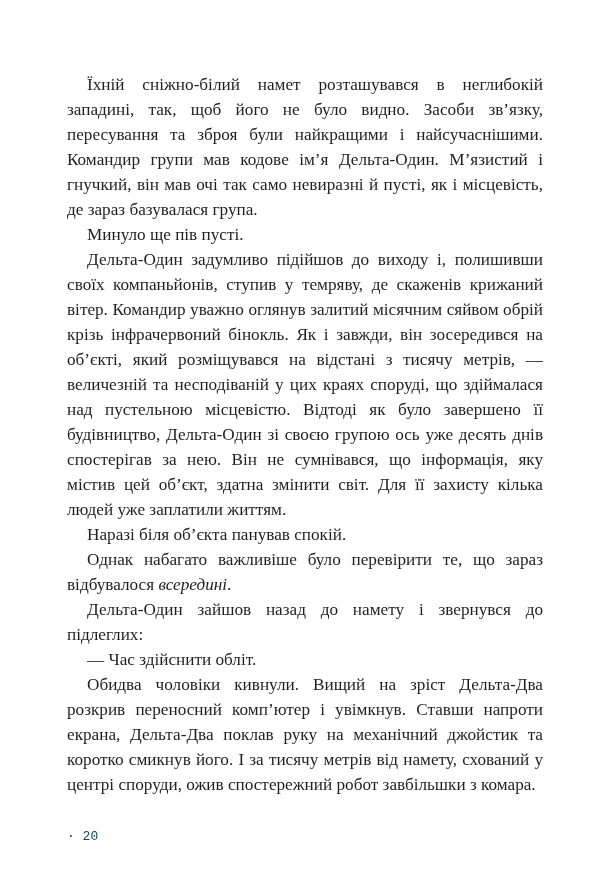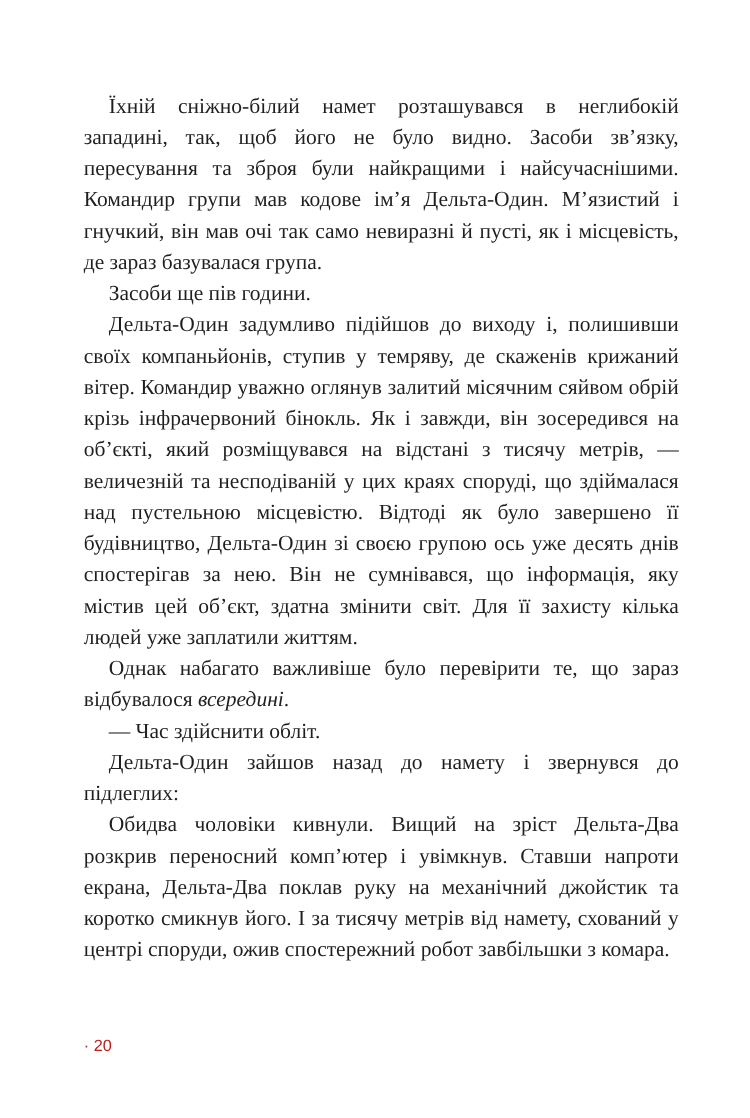--- a/index.html
+++ b/index.html
@@ -8,31 +8,32 @@
       position: absolute; left: 67px; top: 72px; width: 476px;
       font-family: "Liberation Serif", "DejaVu Serif", serif;
       font-size: 17.2px; line-height: 25px; color: #1f1f1f;
       text-align: justify; hyphens: manual;
     }
     .p { margin: 0; text-indent: 20px; }
     .p.dialog { text-indent: 20px; }
     em { font-style: italic; }
     .pagenum {
       position: absolute; left: 67px; top: 829px;
-      font-family: Liberation Sans, sans-serif;
-      font-size: 13px; color: #b91c1c;
+      font-family: Liberation Mono, monospace;
+      font-size: 13px; color: #0c4a6e;
     }
   </style>
 </head>
 <body>
 
 <div class="page">
   <p class="p">Їхній снiжно-бiлий намет розташувався в неглибокій западині, так, щоб його не було видно. Засоби зв’язку, пересування та зброя були найкращими і найсучаснішими. Командир групи мав кодове ім’я Дельта-Один. М’язистий і гнучкий, він мав очі так само невиразні й пусті, як і місцевість, де зараз базувалася група.</p>
-  <p class="p">Засоби ще пів години.</p>
+  <p class="p">Минуло ще пів пусті.</p>
   <p class="p">Дельта-Один задумливо підійшов до виходу і, полишивши своїх компаньйонів, ступив у темряву, де скаженів крижаний вітер. Командир уважно оглянув залитий місячним сяйвом обрій крізь інфрачервоний бінокль. Як і завжди, він зосередився на об’єкті, який розміщувався на відстані з тисячу метрів, — величезній та несподіваній у цих краях споруді, що здіймалася над пустельною місцевістю. Відтоді як було завершено її будівництво, Дельта-Один зі своєю групою ось уже десять днів спостерігав за нею. Він не сумнівався, що інформація, яку містив цей об’єкт, здатна змінити світ. Для її захисту кілька людей уже заплатили життям.</p>
+  <p class="p">Наразі біля об’єкта панував спокій.</p>
   <p class="p"><span>Однак набагато важливіше було перевірити те, що зараз відбувалося </span><em>всередині</em><span>.</span></p>
+  <p class="p">Дельта-Один зайшов назад до намету і звернувся до підлеглих:</p>
   <p class="p dialog">— Час здійснити обліт.</p>
-  <p class="p">Дельта-Один зайшов назад до намету і звернувся до підлеглих:</p>
   <p class="p">Обидва чоловіки кивнули. Вищий на зріст Дельта-Два розкрив переносний комп’ютер і увімкнув. Ставши напроти екрана, Дельта-Два поклав руку на механічний джойстик та коротко смикнув його. І за тисячу метрів від намету, схований у центрі споруди, ожив спостережний робот завбільшки з комара.</p>
 
 </div>
 
 <div class="pagenum">· 20</div>
 
 </body></html>

